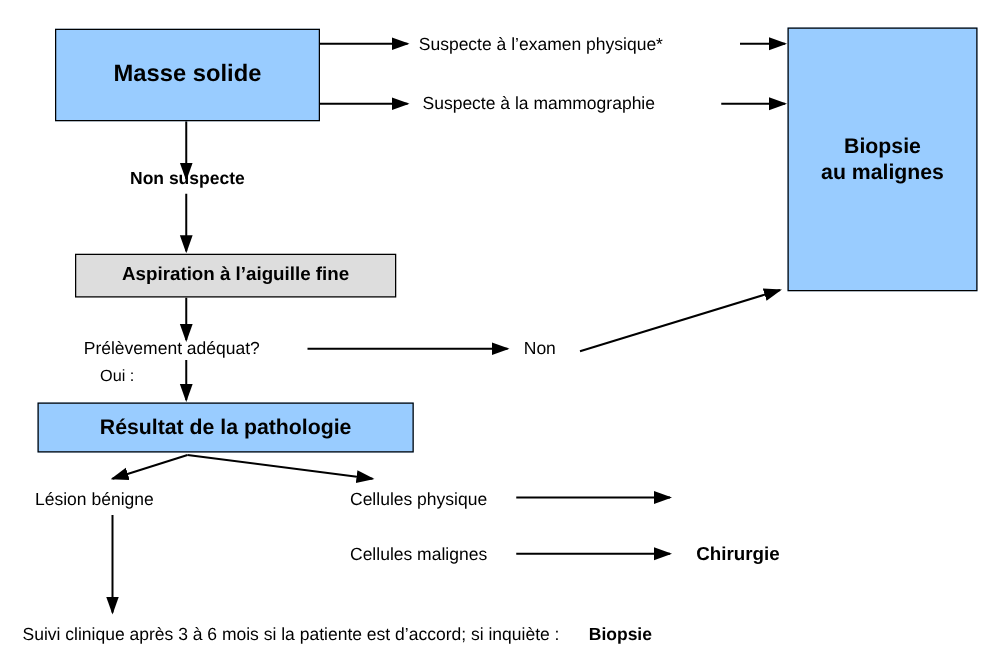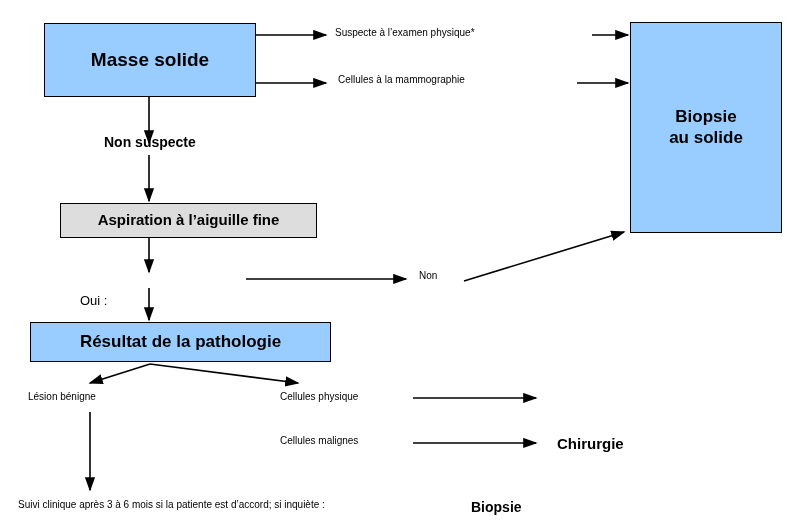--- a/index.html
+++ b/index.html
@@ -36,21 +36,21 @@
     color: #000000;
     line-height: 1.22;
   }
   .node.blue  { background: #99CCFF; }
   .node.grey  { background: #DDDDDD; }
 
   .lbl {
     position: absolute;
     white-space: nowrap;
     color: #000000;
-    font-size: 10px;
+    font-size: 14px;
     line-height: 1;
   }
   .lbl.bold { font-weight: bold; }
 
   
   #node-masse        { left: 44px;  top: 23px;  width: 212px; height: 74px; font-size: 19px; }
   #node-biopsie      { left: 630px; top: 22px;  width: 152px; height: 211px; font-size: 17px; }
   #node-aspiration   { left: 60px;  top: 203px; width: 257px; height: 35px; font-size: 15px; }
   #node-pathologie   { left: 30px;  top: 322px; width: 301px; height: 40px; font-size: 17px; }
 
@@ -112,34 +112,35 @@
 
       <line x1="90" y1="412" x2="90" y2="490" marker-end="url(#ah)"></line>
     </g>
   </svg>
 
   <div class="node blue" id="node-masse">Masse solide</div>
 
   <div class="node blue" id="node-biopsie">
     <div>
       <div>Biopsie</div>
-      <div>au solide</div>
+      <div>au malignes</div>
     </div>
   </div>
 
   <div class="node blue" id="node-pathologie">Résultat de la pathologie</div>
 
   <div class="node grey" id="node-aspiration">Aspiration à l’aiguille fine</div>
 
   <div class="lbl" id="lbl-suspecte-physique">Suspecte à l’examen physique*</div>
 
-  <div class="lbl" id="lbl-suspecte-mammo">Cellules à la mammographie</div>
+  <div class="lbl" id="lbl-suspecte-mammo">Suspecte à la mammographie</div>
 
   <div class="lbl bold" id="lbl-non-suspecte">Non suspecte</div>
 
+  <div class="lbl" id="lbl-prelevement">Prélèvement adéquat?</div>
 
   <div class="lbl" id="lbl-oui">Oui :</div>
 
   <div class="lbl" id="lbl-non">Non</div>
 
   <div class="lbl" id="lbl-lesion-benigne">Lésion bénigne</div>
 
   <div class="lbl" id="lbl-cellules-atypiques">Cellules physique</div>
 
   <div class="lbl" id="lbl-cellules-malignes">Cellules malignes</div>

